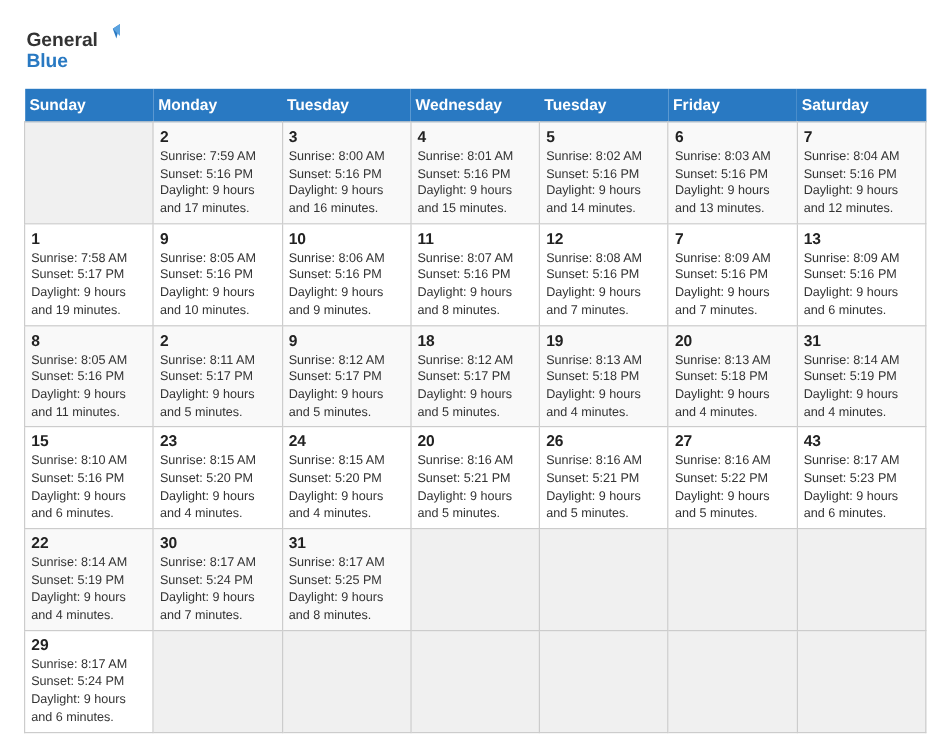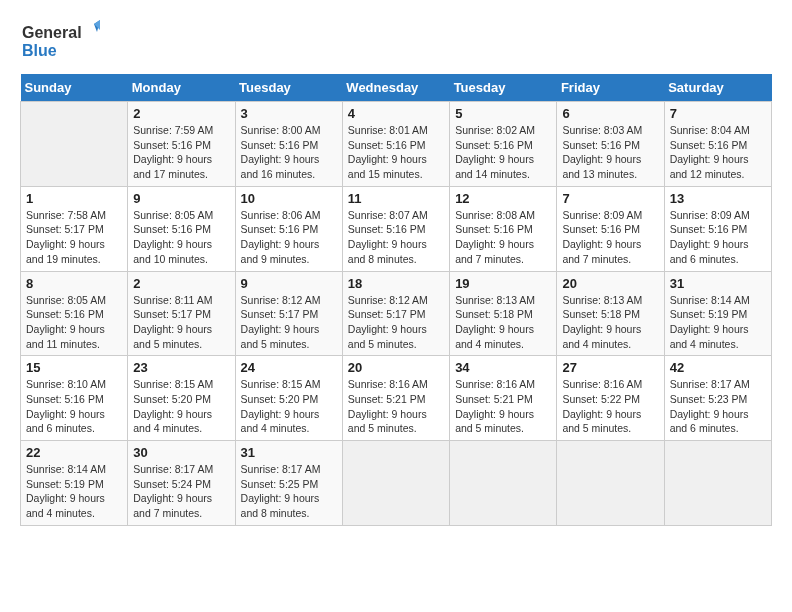--- a/index.html
+++ b/index.html
@@ -205,44 +205,56 @@
         </td>
         <td>
           <span class="day-num">24</span>
           <div class="day-info">Sunrise: 8:15 AM<br>Sunset: 5:20 PM<br>Daylight: 9 hours and 4 minutes.</div>
         </td>
         <td>
           <span class="day-num">20</span>
           <div class="day-info">Sunrise: 8:16 AM<br>Sunset: 5:21 PM<br>Daylight: 9 hours and 5 minutes.</div>
         </td>
         <td>
-          <span class="day-num">34</span>
+          <span class="day-num">26</span>
           <div class="day-info">Sunrise: 8:16 AM<br>Sunset: 5:21 PM<br>Daylight: 9 hours and 5 minutes.</div>
         </td>
         <td>
           <span class="day-num">27</span>
           <div class="day-info">Sunrise: 8:16 AM<br>Sunset: 5:22 PM<br>Daylight: 9 hours and 5 minutes.</div>
         </td>
         <td>
-          <span class="day-num">42</span>
+          <span class="day-num">43</span>
           <div class="day-info">Sunrise: 8:17 AM<br>Sunset: 5:23 PM<br>Daylight: 9 hours and 6 minutes.</div>
         </td>
       </tr>
       <tr>
         <td>
           <span class="day-num">22</span>
           <div class="day-info">Sunrise: 8:14 AM<br>Sunset: 5:19 PM<br>Daylight: 9 hours and 4 minutes.</div>
         </td>
         <td>
           <span class="day-num">30</span>
           <div class="day-info">Sunrise: 8:17 AM<br>Sunset: 5:24 PM<br>Daylight: 9 hours and 7 minutes.</div>
         </td>
         <td>
           <span class="day-num">31</span>
           <div class="day-info">Sunrise: 8:17 AM<br>Sunset: 5:25 PM<br>Daylight: 9 hours and 8 minutes.</div>
         </td>
+        <td class="empty-cell"></td>
+        <td class="empty-cell"></td>
+        <td class="empty-cell"></td>
+        <td class="empty-cell"></td>
+      </tr>
+      <tr>
+        <td>
+          <span class="day-num">29</span>
+          <div class="day-info">Sunrise: 8:17 AM<br>Sunset: 5:24 PM<br>Daylight: 9 hours and 6 minutes.</div>
+        </td>
+        <td class="empty-cell"></td>
+        <td class="empty-cell"></td>
         <td class="empty-cell"></td>
         <td class="empty-cell"></td>
         <td class="empty-cell"></td>
         <td class="empty-cell"></td>
       </tr>
     </tbody>
 </table>
 
 </body></html>

